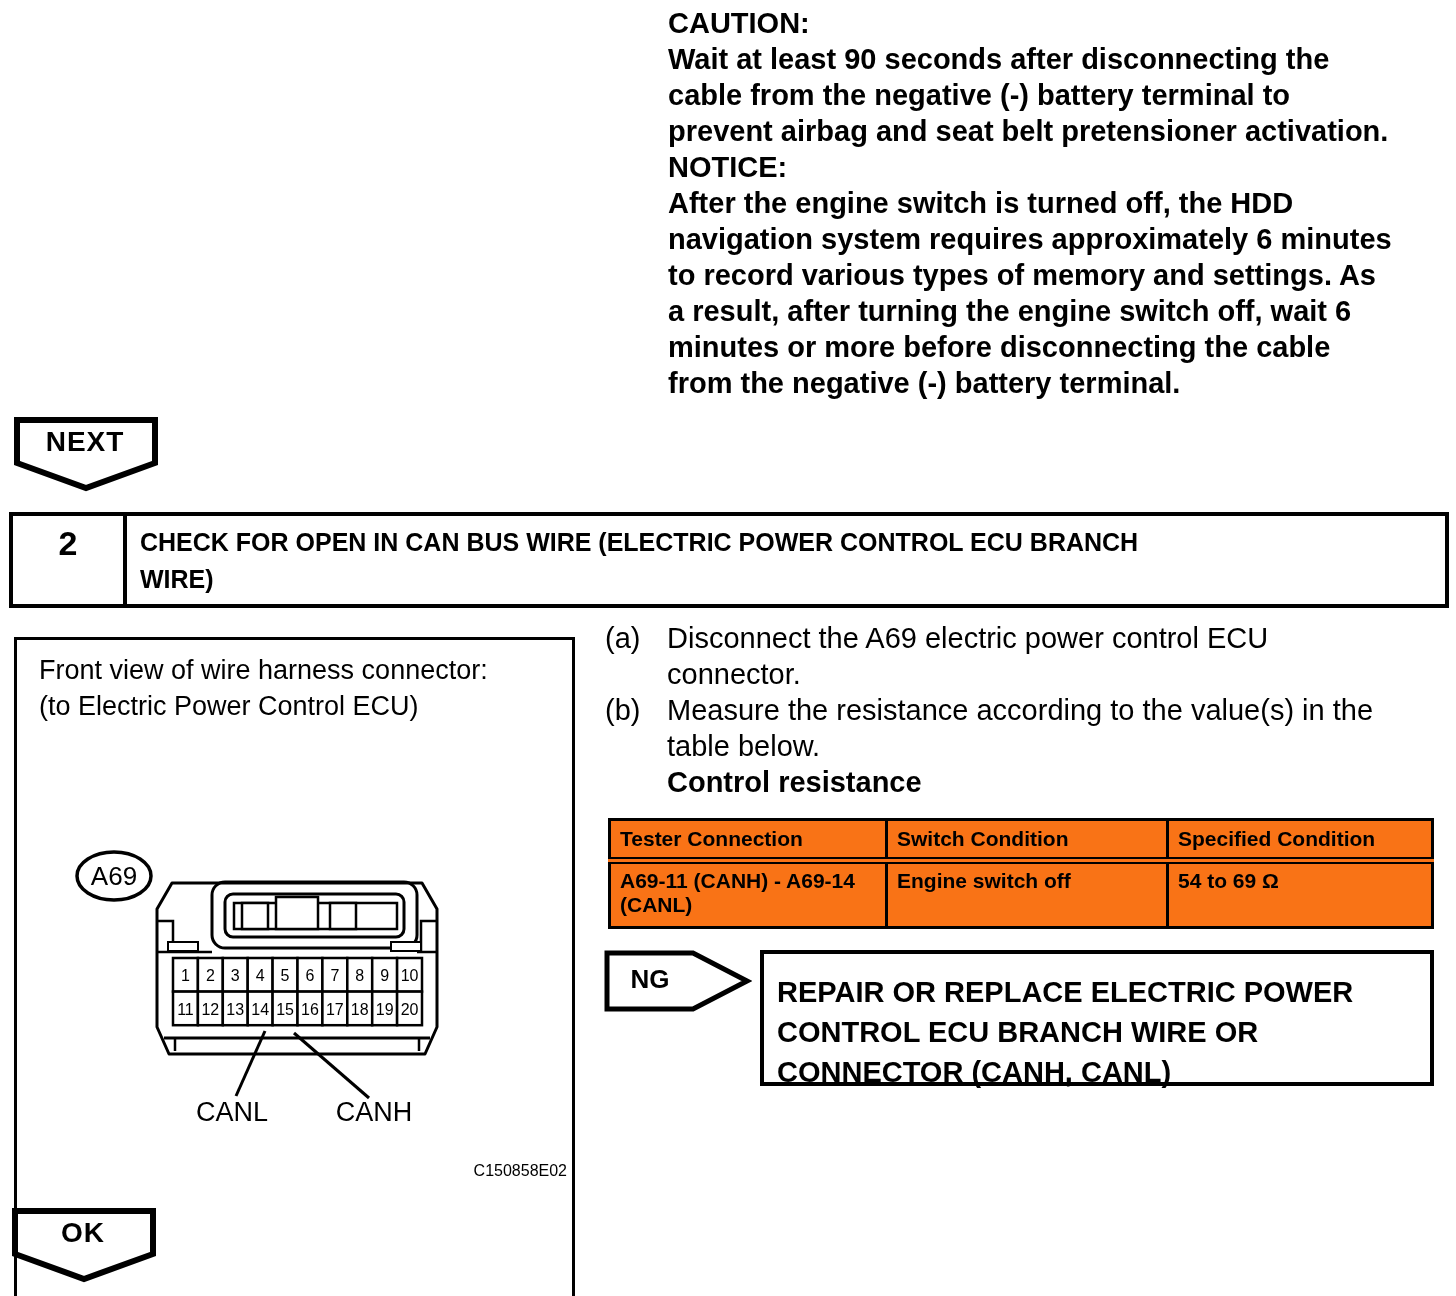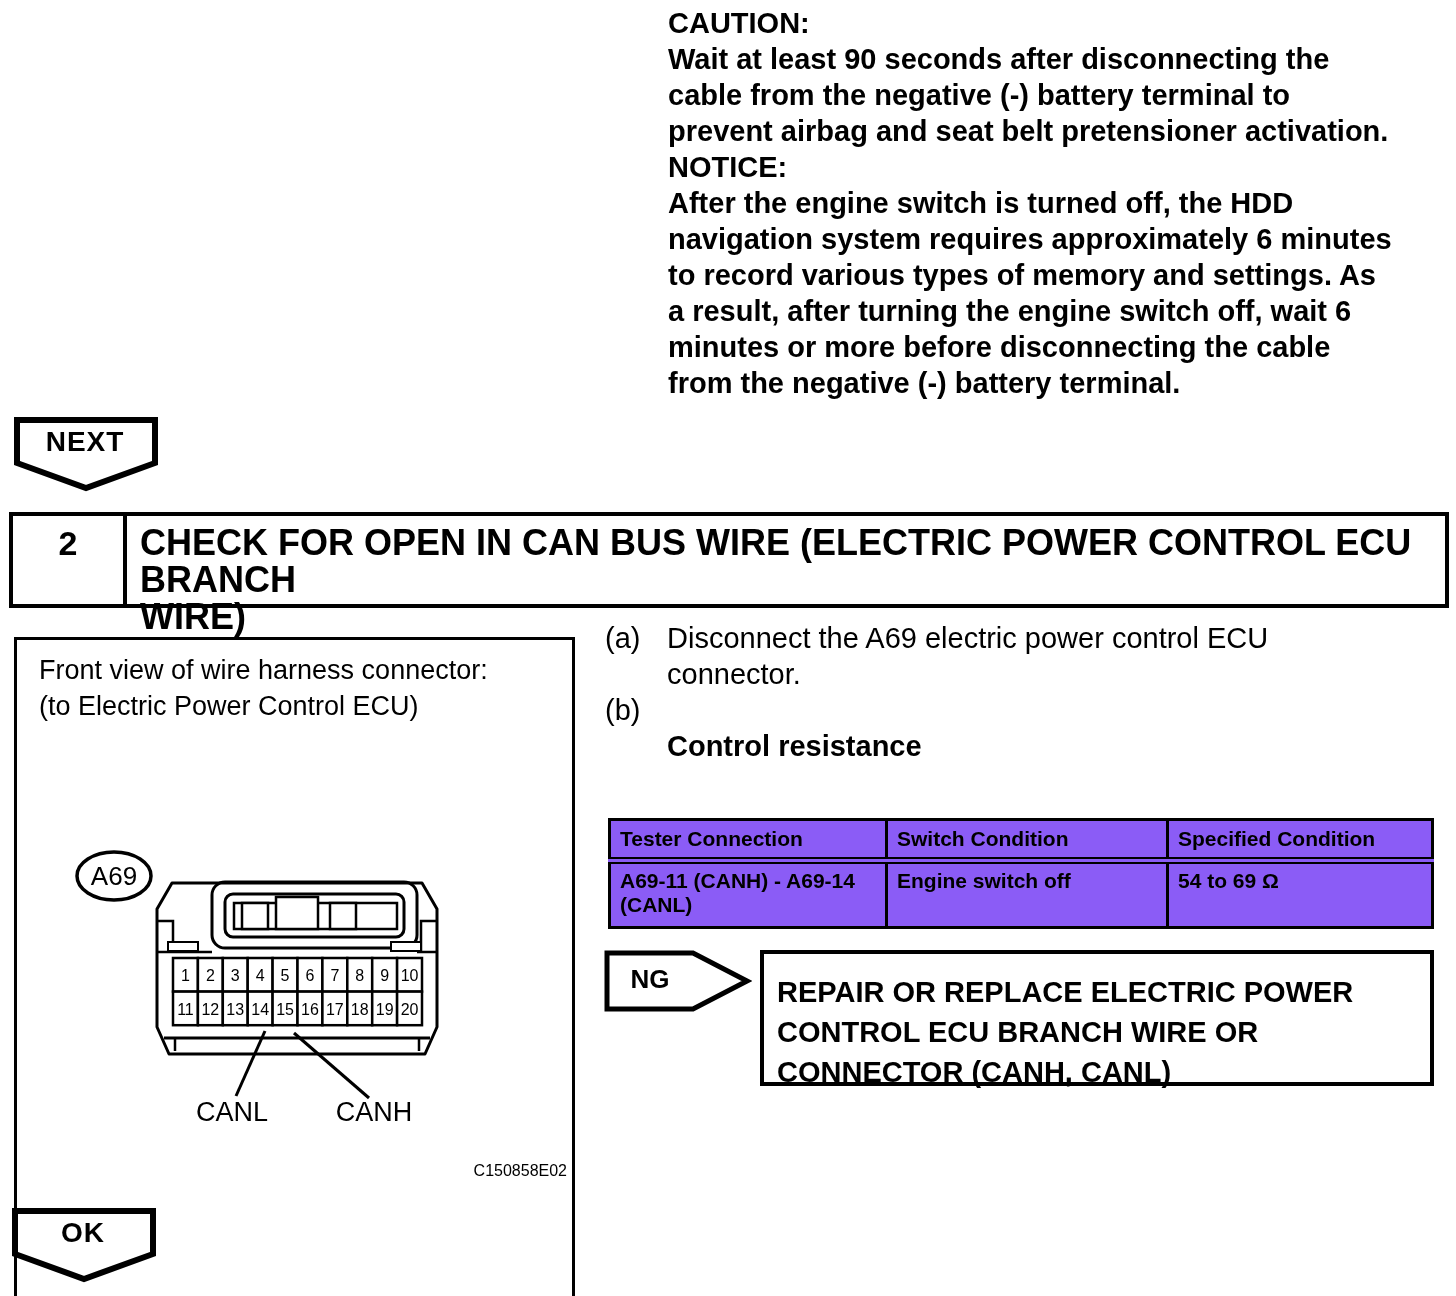--- a/index.html
+++ b/index.html
@@ -30,39 +30,39 @@
   
   .step-header {
     position:absolute; left:9px; top:512px; width:1440px; height:96px;
     border:4px solid #000; box-sizing:border-box; display:flex; background:#fff;
   }
   .step-num {
     width:114px; border-right:4px solid #000; box-sizing:border-box;
     display:flex; justify-content:center; align-items:flex-start;
     padding-top:8px; font-weight:bold; font-size:34px;
   }
-  .step-title { flex:1; padding:8px 10px 0 13px; font-weight:bold; font-size:36px; line-height:37px; }
+  .step-title { flex:1; padding:8px 10px 0 13px; font-weight:bold; font-size:25px; line-height:37px; }
 
   
   .diagram {
     position:absolute; left:14px; top:637px; width:561px; height:682px;
     border:3px solid #000; box-sizing:border-box; background:#fff;
   }
   .diagram .caption { position:absolute; left:22px; top:12px; font-size:27px; line-height:36px; }
   .diagram svg { position:absolute; left:0; top:0; }
   svg text { fill:#000; }
 
   
   .instr { position:absolute; left:605px; top:620px; width:851px; font-size:29px; line-height:36px; }
   .instr .row { display:flex; }
   .instr .lab { width:62px; flex:none; }
   .table-title { font-weight:bold; padding-left:62px; }
 
   
-  .res-table { position:absolute; left:608px; top:818px; width:826px; border-collapse:collapse; background:#8b5cf6; }
+  .res-table { position:absolute; left:608px; top:818px; width:826px; border-collapse:collapse; background:#f97316; }
   .res-table th, .res-table td {
     border:3px solid #000; font-size:21px; font-weight:bold;
     text-align:left; padding:5px 9px; font-family:"Liberation Sans", sans-serif;
   }
   .res-table th { border-bottom:7px double #000; height:26px; }
   .res-table td { height:52px; vertical-align:top; }
 
   
   .ng-arrow { position:absolute; left:604px; top:950px; width:148px; height:62px; }
   .ng-arrow svg { position:absolute; left:0; top:0; }
@@ -190,20 +190,22 @@
   </div>
 
   <div class="instr">
     <div class="row">
       <div class="lab">(a)</div>
       <div class="pre">Disconnect the A69 electric power control ECU
 connector.</div>
     </div>
     <div class="row">
       <div class="lab">(b)</div>
+      <div class="pre">Measure the resistance according to the value(s) in the
+table below.</div>
     </div>
     <div class="table-title">Control resistance</div>
   </div>
 
   <table class="res-table">
     <colgroup>
         <col style="width:277px">
         <col style="width:281px">
         <col>
       </colgroup>

